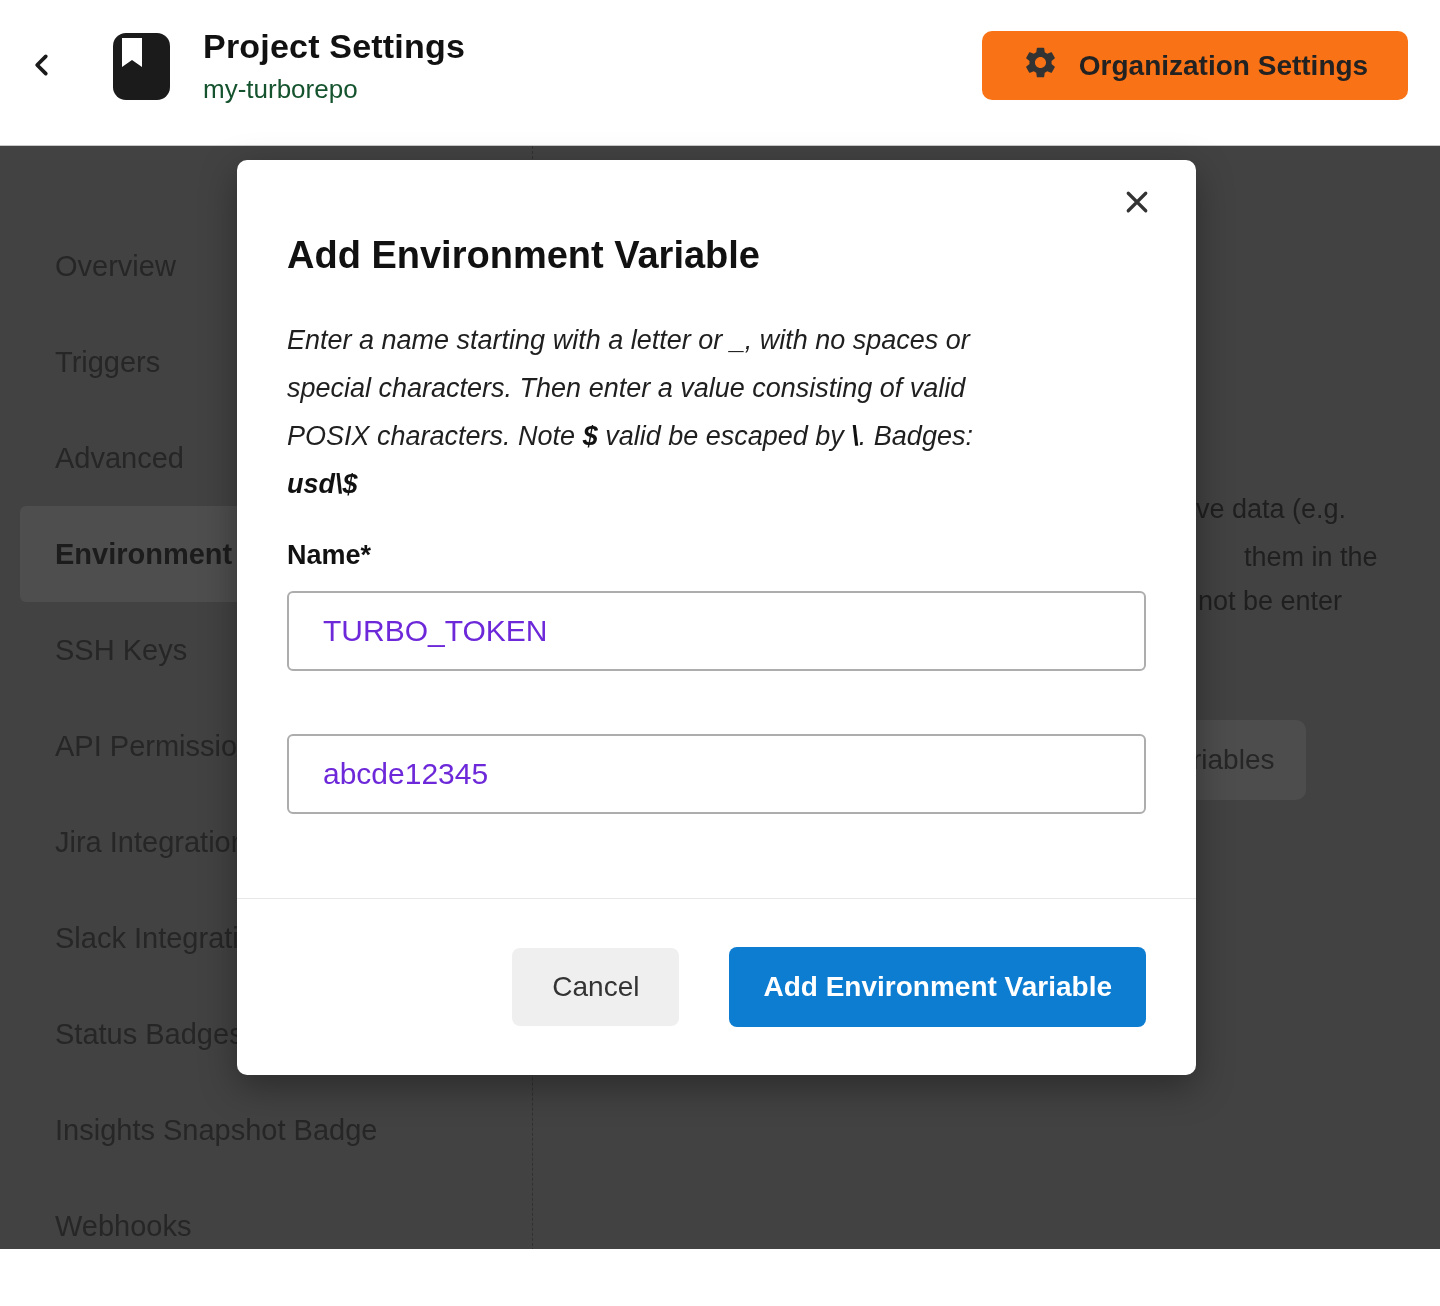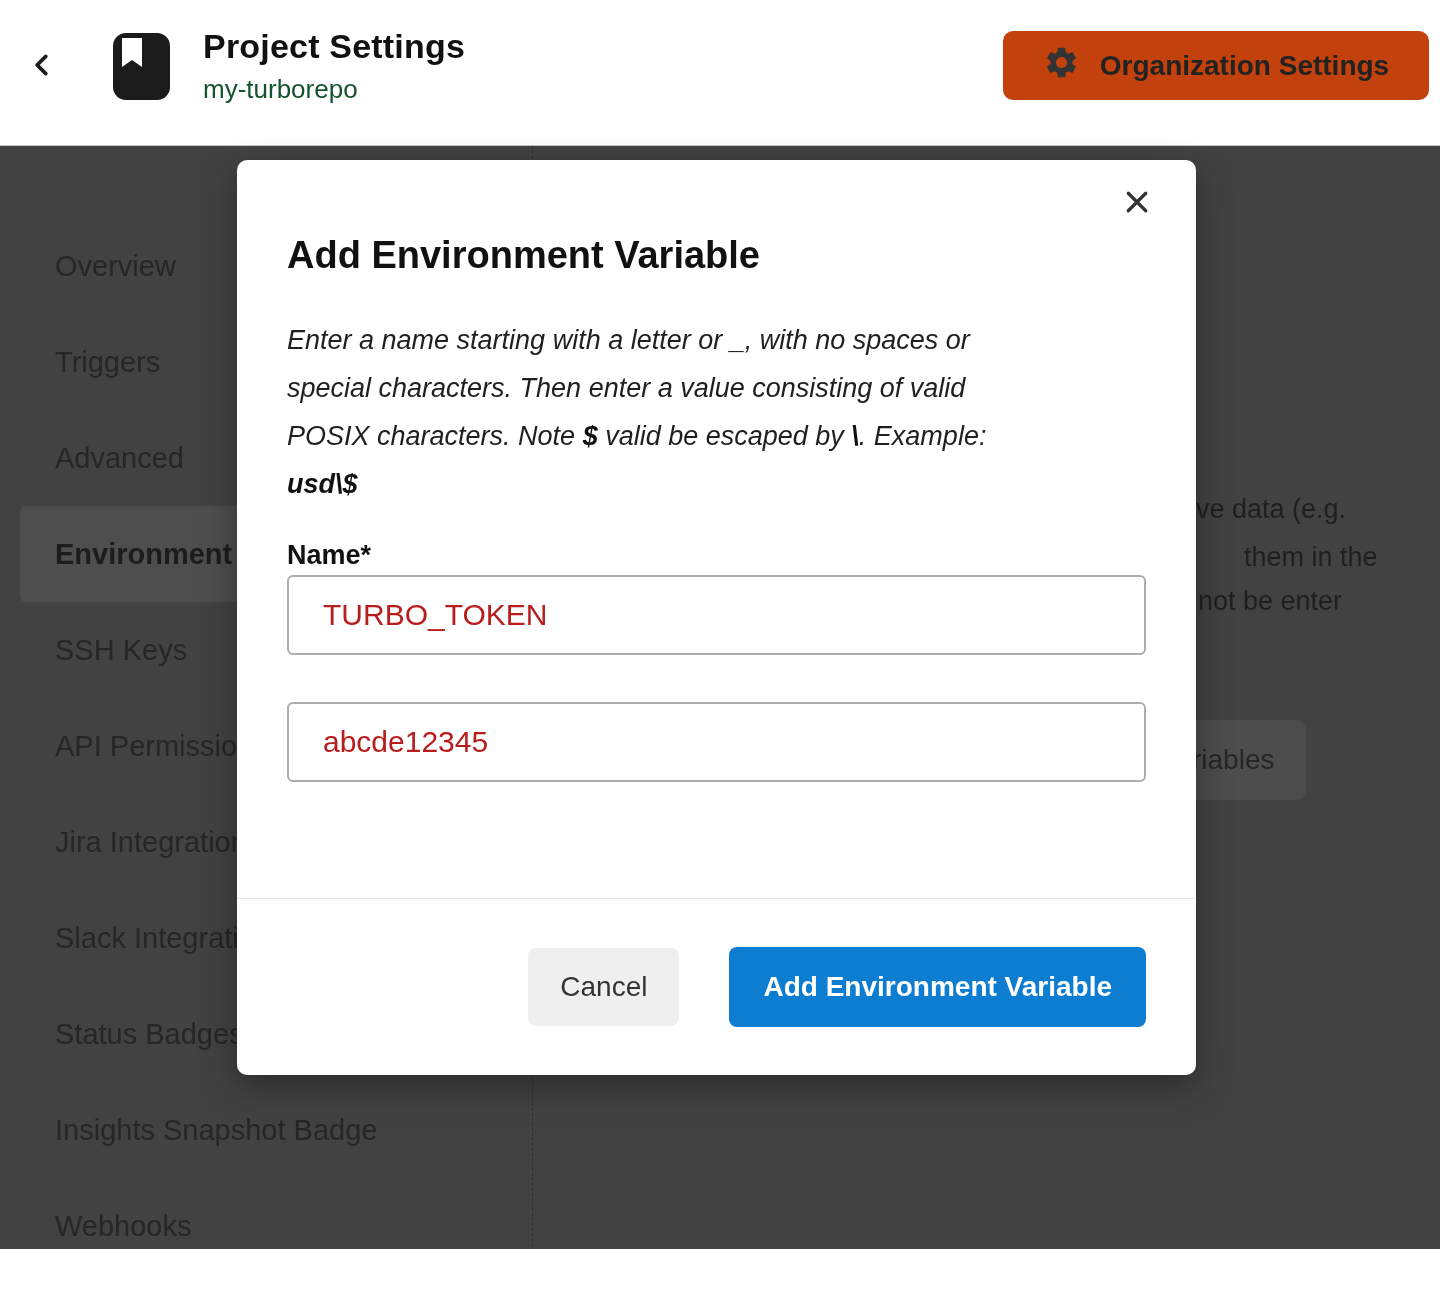--- a/index.html
+++ b/index.html
@@ -10,22 +10,22 @@
   
   .header { position:absolute; left:0; top:0; width:1440px; height:146px; background:#fff; border-bottom:1px solid #c9c9c9; z-index:5; }
   .back-btn { position:absolute; left:22px; top:42px; width:40px; height:48px; background:none; border:none; cursor:pointer; display:flex; align-items:center; justify-content:center; }
   .back-btn svg { width:26px; height:40px; }
   .proj-icon { position:absolute; left:113px; top:33px; width:57px; height:67px; background:#1b1b1b; border-radius:13px; }
   .proj-icon .ribbon { position:absolute; left:9px; top:5px; width:20px; height:29px; background:#fff;
     clip-path:polygon(0 0,100% 0,100% 100%,50% 76%,0 100%); }
   .header-titles { position:absolute; left:203px; top:27px; }
   .header-title { font-size:34px; font-weight:bold; color:#111; letter-spacing:.2px; }
   .header-subtitle { margin-top:8px; font-size:26px; color:#14532d; }
-  .org-btn { position:absolute; left:982px; top:31px; width:426px; height:69px; background:#c2410c; border:none; border-radius:10px;
-    display:flex; align-items:center; justify-content:center; gap:20px; cursor:pointer;margin-left:21px; }
+  .org-btn { position:absolute; left:982px; top:31px; width:426px; height:69px; background:#f97316; border:none; border-radius:10px;
+    display:flex; align-items:center; justify-content:center; gap:20px; cursor:pointer; }
   .org-btn svg { width:37px; height:37px; flex:0 0 auto; }
   .org-btn span { font-size:28px; font-weight:600; color:#222; }
 
   
   .backdrop { position:absolute; left:0; top:146px; width:1440px; height:1160px; background:#424242; z-index:1; }
   .sidebar-divider { position:absolute; left:532px; top:0; width:0; height:100%; border-left:1px dashed #313131; }
   .sidebar-nav { position:absolute; left:20px; top:72px; width:492px; list-style:none; }
   .sidebar-nav li { height:96px; display:flex; align-items:center; padding-left:35px; font-size:29px; color:#262626; border-radius:6px; cursor:pointer; }
   .sidebar-nav li.active { background:#4e4e4e; font-weight:bold; color:#1c1c1c; }
   .frag { position:absolute; color:#1f1f1f; font-size:27px; line-height:27px; white-space:nowrap; }
@@ -41,27 +41,27 @@
   .modal { position:absolute; left:237px; top:160px; width:959px; height:915px; background:#fff; border-radius:10px;
     box-shadow:0 12px 36px rgba(0,0,0,.35); z-index:10; }
   .modal-close { position:absolute; top:22px; right:38px; width:42px; height:42px; background:none; border:none; cursor:pointer;
     display:flex; align-items:center; justify-content:center; }
   .modal-close svg { width:30px; height:30px; }
   .modal-content { padding:72px 50px 0 50px; }
   .modal-title { font-size:38px; font-weight:bold; color:#111; line-height:46px; }
   .modal-desc { margin-top:38px; font-size:27px; line-height:48px; color:#1f1f1f;font-style:italic; }
   .modal-desc strong { font-weight:bold; color:#111; }
   .field-label { margin-top:30px; font-size:27px; line-height:34px; font-weight:bold; color:#111; }
-  .text-input { display:block; margin-top:3px; width:859px; height:80px; border:2px solid #adadad; border-radius:6px;
-    padding:17px 34px; font-size:30px; color:#b91c1c; font-family:"Liberation Sans", sans-serif; background:#fff; }
+  .text-input { display:block; margin-top:19px; width:859px; height:80px; border:2px solid #adadad; border-radius:6px;
+    padding:17px 34px; font-size:30px; color:#6d28d9; font-family:"Liberation Sans", sans-serif; background:#fff; }
   .gap-44 { height:44px; }
   .modal-footer { position:absolute; left:0; right:0; bottom:0; height:177px; border-top:1px solid #e7e7e7;
     display:flex; align-items:center; justify-content:flex-end; gap:50px; padding-right:50px; }
   .btn { border:none; border-radius:8px; cursor:pointer; font-family:"Liberation Sans", sans-serif; }
-  .btn-cancel { height:78px; padding:0 32px; background:#efefef; color:#333; font-size:28px; font-weight:500; }
+  .btn-cancel { height:78px; padding:0 40px; background:#efefef; color:#333; font-size:28px; font-weight:500; }
   .btn-primary { height:80px; padding:0 34px; background:#0d7dd2; color:#fff; font-size:28px; font-weight:bold; }
 </style>
 </head>
 <body>
 
 <div class="stage">
 
   <div class="header">
     <button class="back-btn">
       <span>
@@ -115,21 +115,21 @@
   <div class="modal">
     <button class="modal-close">
       <span>
         <svg viewBox="0 0 24 24">
             <path d="M5 5 L19 19 M19 5 L5 19" fill="none" stroke="#333" stroke-width="2.6" stroke-linecap="round"></path>
           </svg>
       </span>
     </button>
     <div class="modal-content">
       <div class="modal-title">Add Environment Variable</div>
-      <div class="modal-desc"><span>Enter a name starting with a letter or </span><strong>_</strong><span>, with no spaces or</span><br><span>special characters. Then enter a value consisting of valid</span><br><span>POSIX characters. Note </span><strong>$</strong><span> valid be escaped by </span><strong>\</strong><span>. Example:</span><br><strong>usd\$</strong></div>
+      <div class="modal-desc"><span>Enter a name starting with a letter or </span><strong>_</strong><span>, with no spaces or</span><br><span>special characters. Then enter a value consisting of valid</span><br><span>POSIX characters. Note </span><strong>$</strong><span> valid be escaped by </span><strong>\</strong><span>. Badges:</span><br><strong>usd\$</strong></div>
 
       <div class="field-label">Name*</div>
       <input class="text-input" type="text" value="TURBO_TOKEN" style="">
 
       <div class="gap-44"></div>
       <input class="text-input" type="text" value="abcde12345" style="">
     </div>
     <div class="modal-footer">
       <button class="btn btn-cancel">Cancel</button>
       <button class="btn btn-primary">Add Environment Variable</button>

